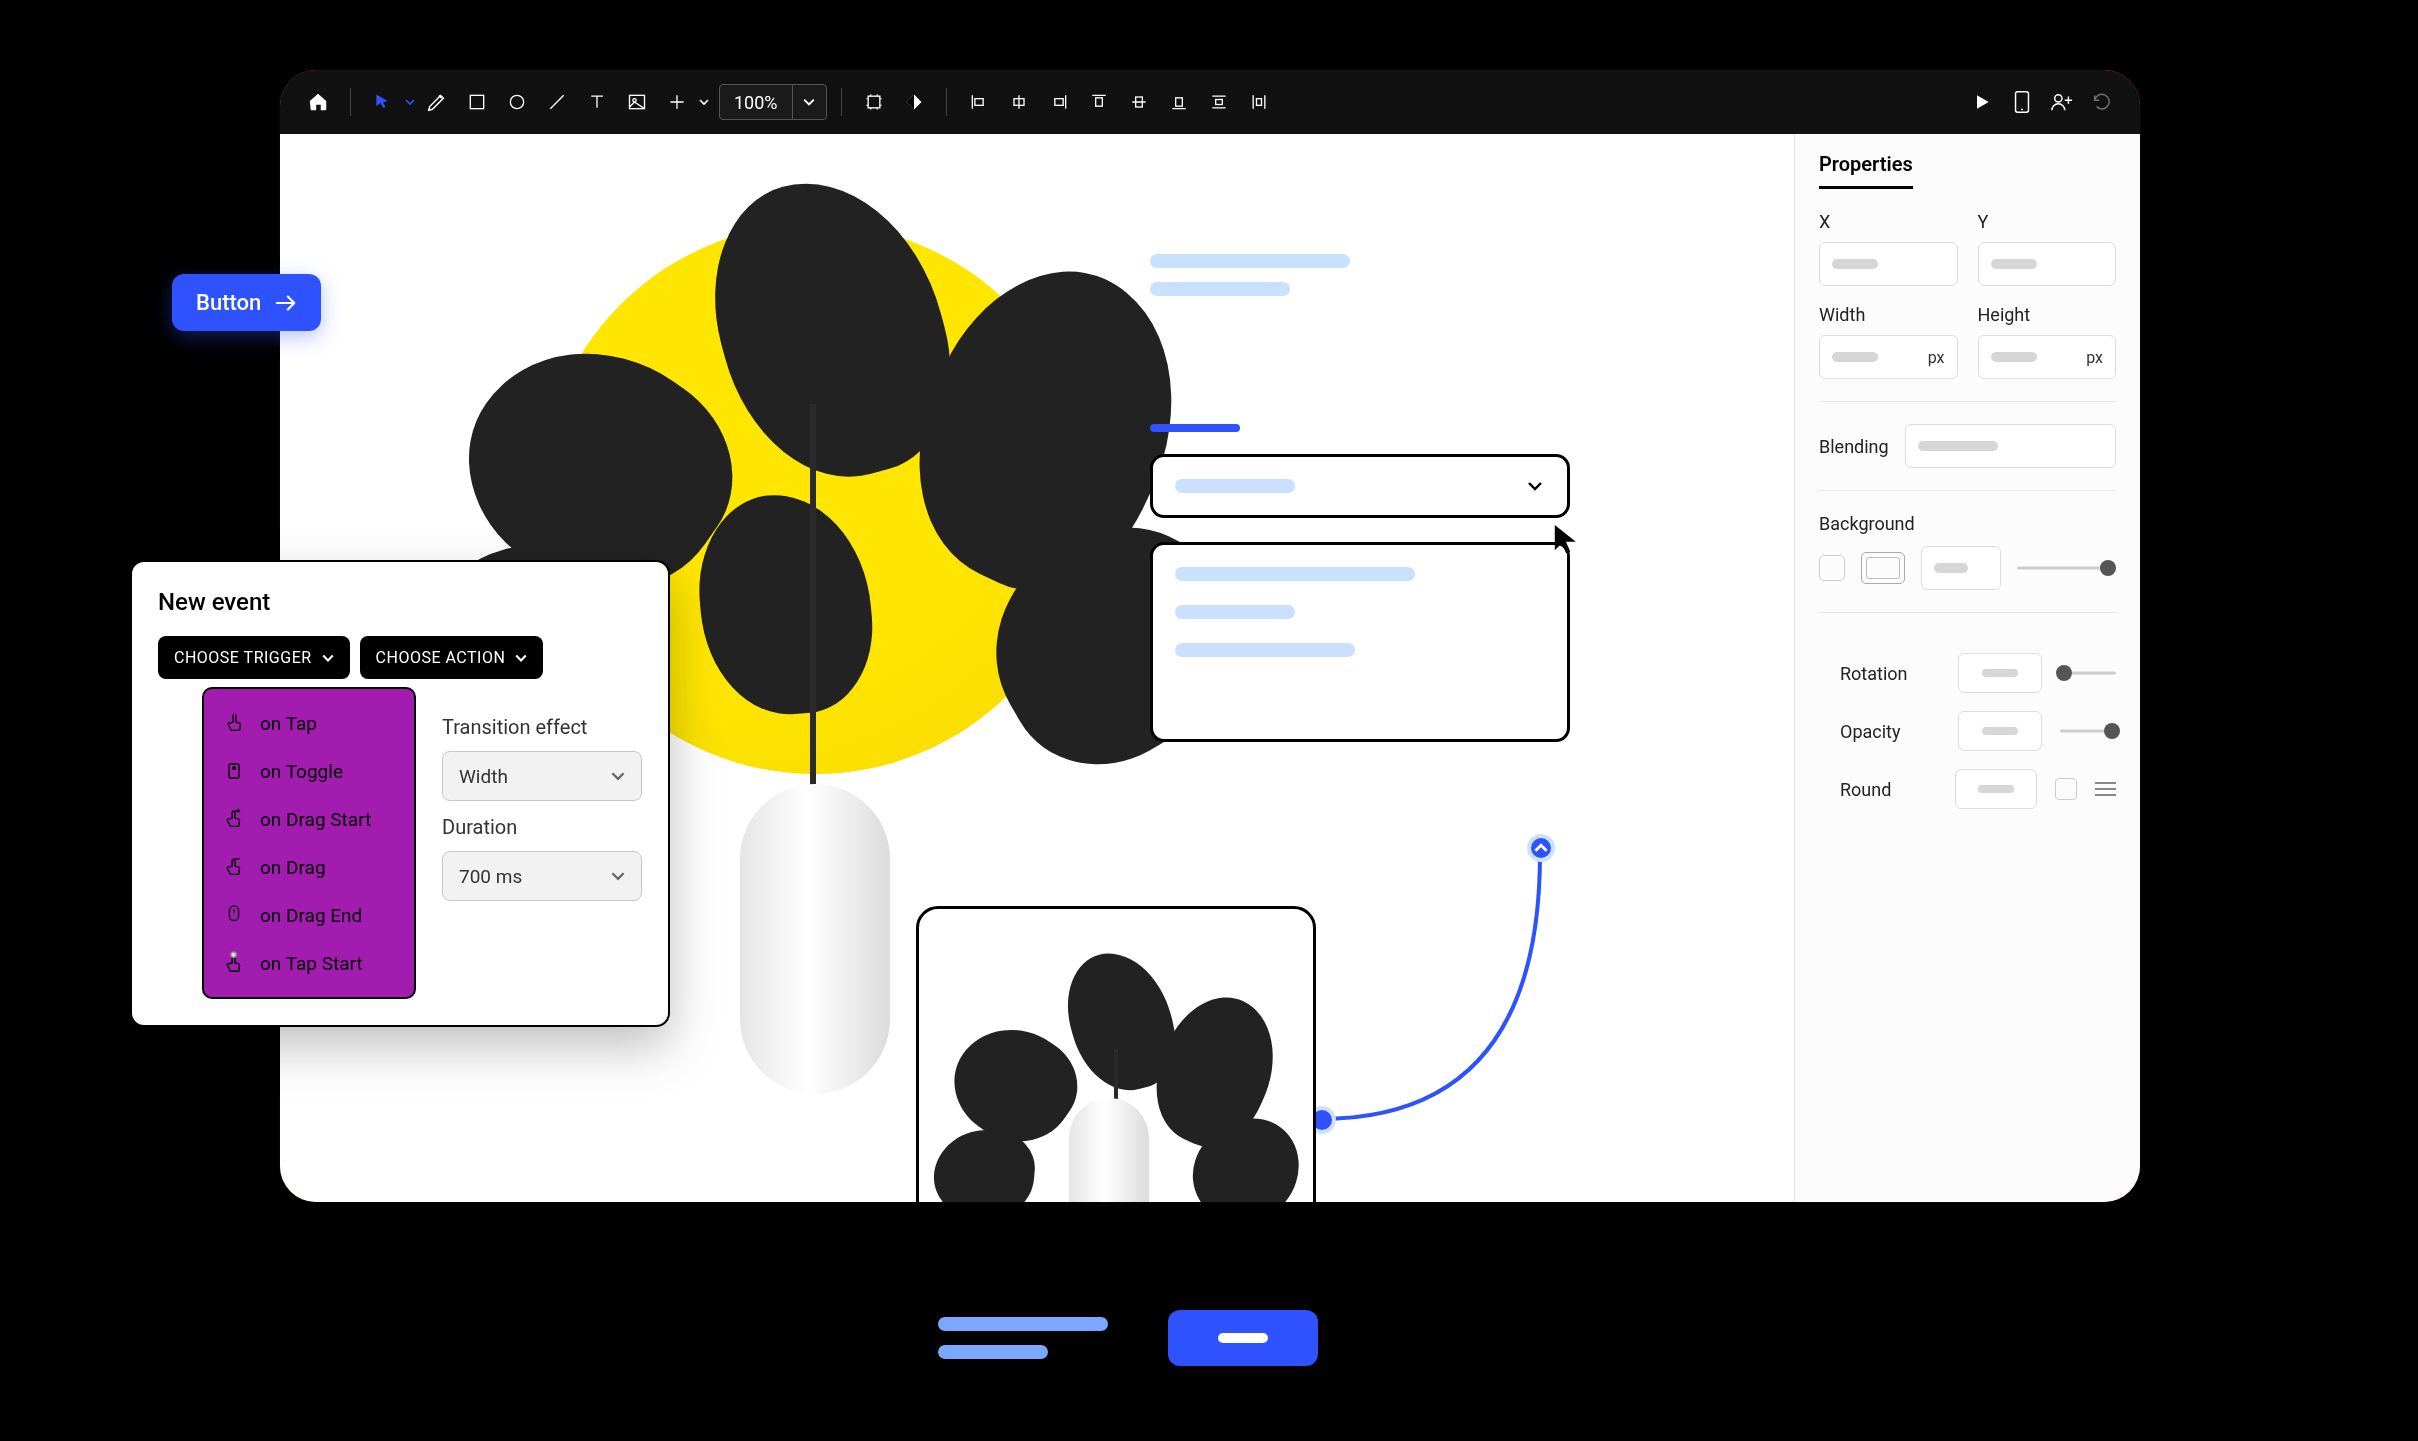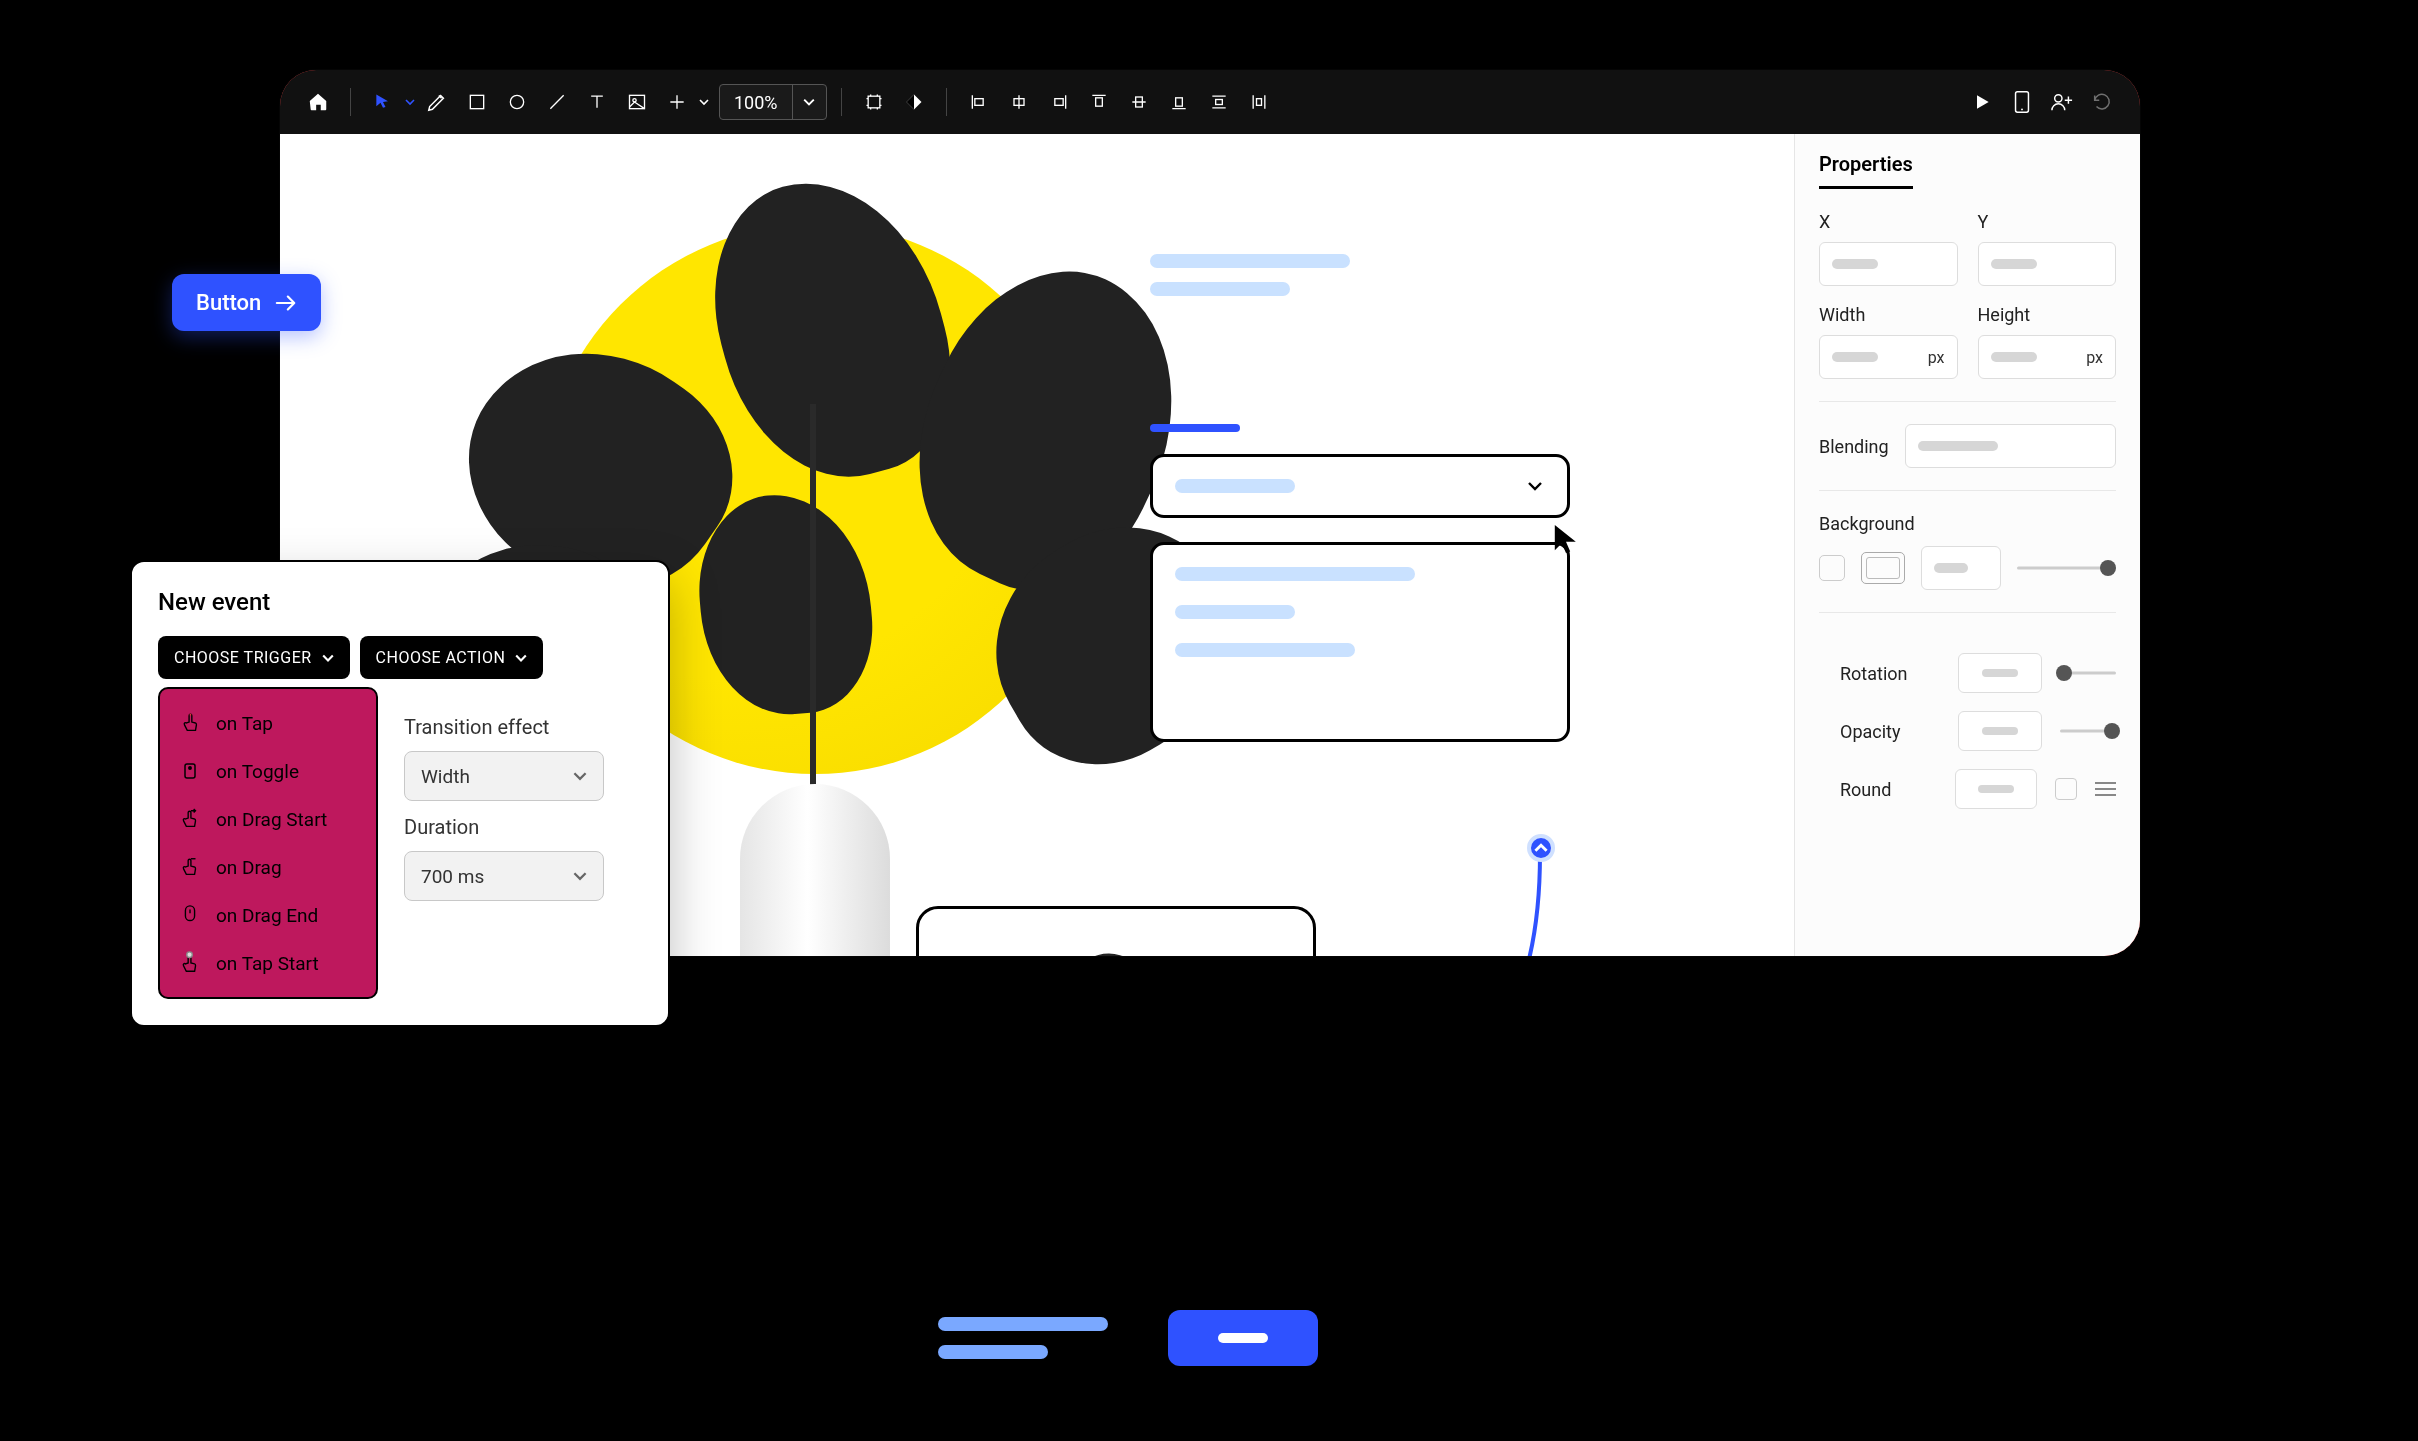--- a/index.html
+++ b/index.html
@@ -2,21 +2,21 @@
 <html><head>
 <meta charset="utf-8">
 <style>
   * { box-sizing: border-box; margin: 0; padding: 0; font-family: -apple-system, BlinkMacSystemFont, "Segoe UI", Roboto, Helvetica, Arial, sans-serif; }
   html, body { width: 2418px; height: 1441px; background: #000; overflow: hidden; }
 
   
   .app {
     position: absolute;
     left: 280px; top: 70px;
-    width: 1860px; height: 886px;
+    width: 1860px; height: 1132px;
     background: #ef4444;
     border-radius: 36px;
     overflow: hidden;
     box-shadow: 0 0 0 1px rgba(255,255,255,.02);
   }
 
   
   .toolbar {
     height: 64px;
     background: #111;
@@ -170,22 +170,22 @@
   }
   .evt h3{font-size:24px; font-weight:500; margin-bottom:20px;}
   .evt .chips{display:flex; gap:10px; margin-bottom:8px;}
   .chip{
     background:#000;color:#fff;font-size:16px;letter-spacing:.5px;
     padding:12px 16px;border-radius:8px;display:flex;align-items:center;gap:10px;
     cursor:pointer;
   }
   .evt-body{display:flex;gap:26px;margin-top:4px; align-items:flex-start;}
   .trigger-list{
-    width:220px;border:2px solid #000;border-radius:10px;background:#be185d;
-    padding:10px 0; position:relative; top:0;
+    width:240px;border:2px solid #000;border-radius:10px;background:#a21caf;
+    padding:10px 0; position:relative; top:0;margin-left:44px;
   }
   .trigger-list .item{
     display:flex;align-items:center;gap:14px;padding:12px 18px;font-size:19px;cursor:pointer;
   }
   .trigger-list .iico{width:24px;height:24px;display:flex;align-items:center;justify-content:center;}
   .right-col{flex:1;padding-top:14px;}
   .right-col .flabel{font-size:20px;color:#333;margin:14px 0 12px;}
   .sel{
     width:200px;height:50px;border:1px solid #c8c8c8;border-radius:8px;background:#f2f2f2;
     display:flex;align-items:center;justify-content:space-between;padding:0 16px;font-size:19px;color:#333;

